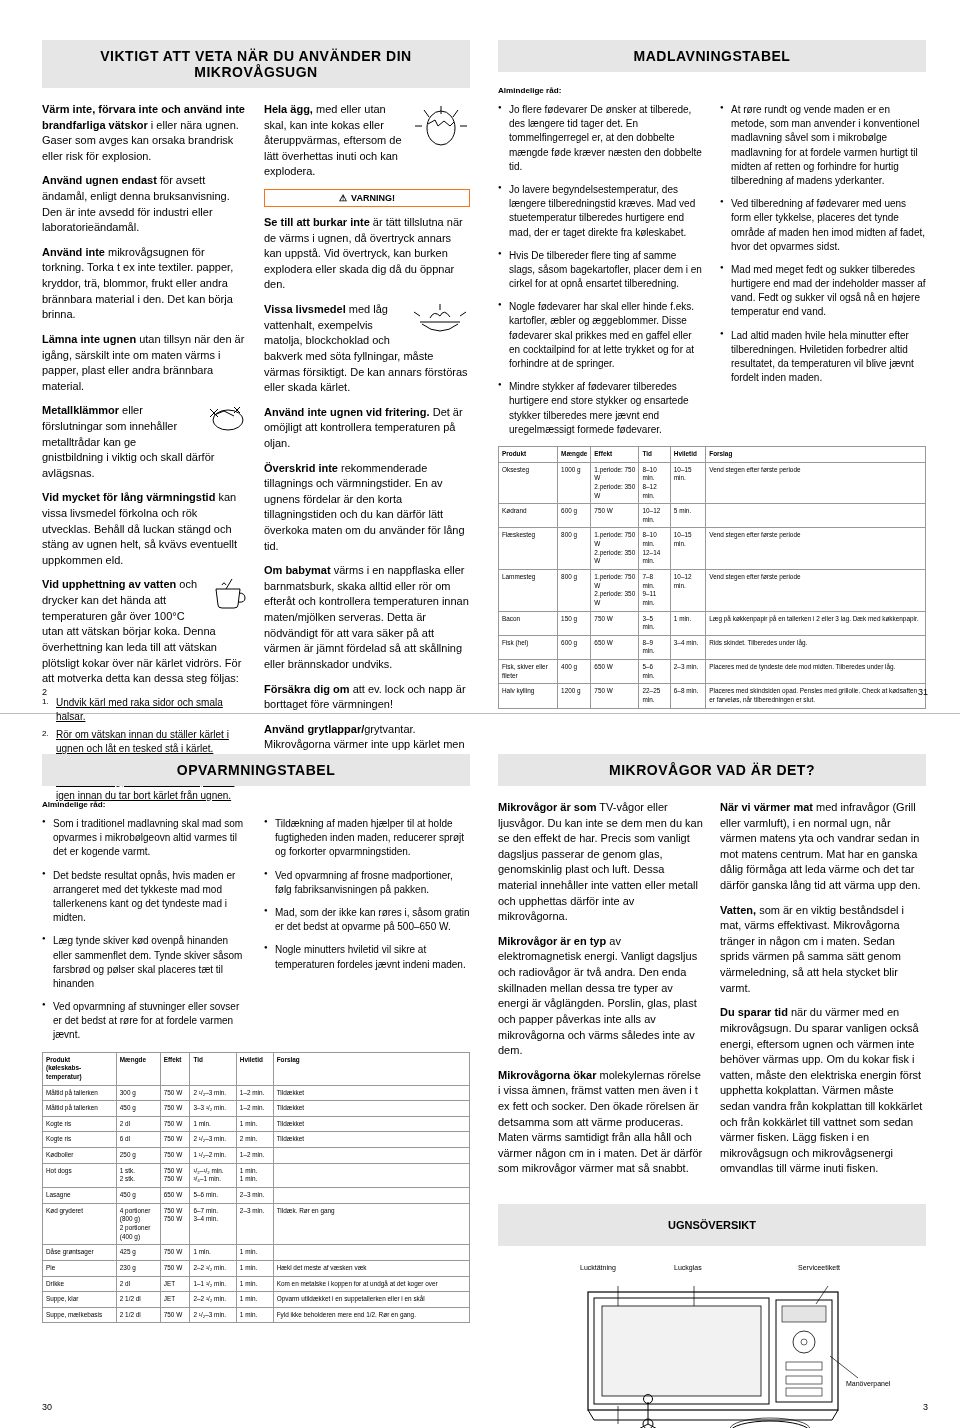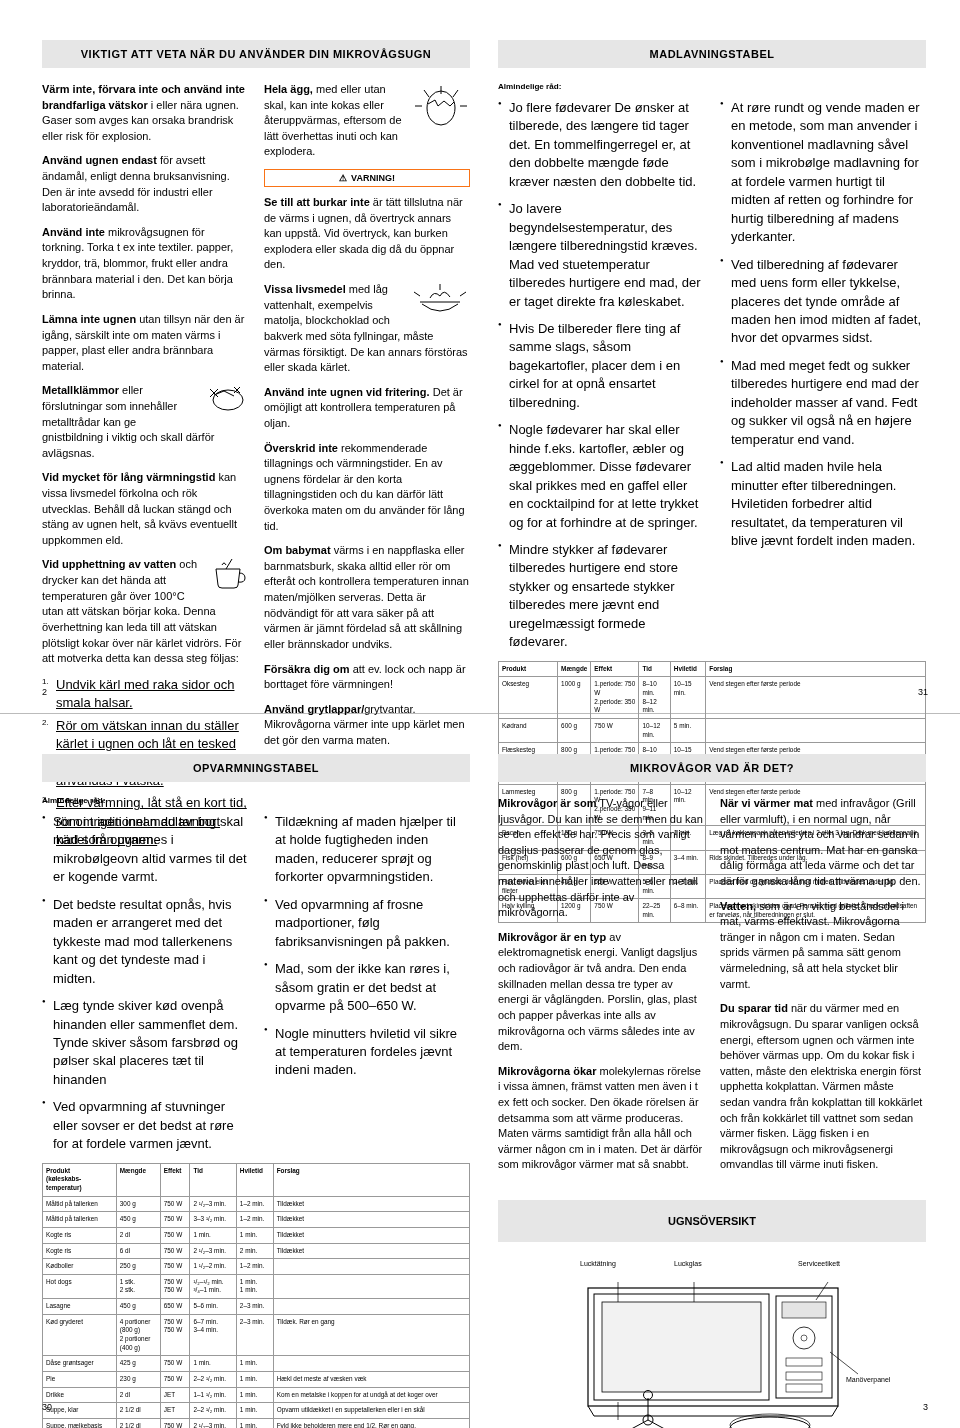--- a/index.html
+++ b/index.html
@@ -20,41 +20,41 @@
   .page-bottom { height: 714px; }
   .cols {
     display: flex;
     padding: 40px 42px 0 42px;
     gap: 28px;
   }
   .half { width: 428px; }
   .banner {
     background: #e6e6e6;
     text-align: center;
-    font-size: 11px;
+    font-size: 14px;
     font-weight: bold;
     letter-spacing: .5px;
     padding: 8px 0;
     margin-bottom: 14px;
   }
   .twocol {
     display: flex;
     gap: 16px;
   }
   .col { width: 206px; }
   p {
     margin: 0 0 9px 0;
     font-size: 11px;
     line-height: 1.42;
     text-align: left;
   }
   p b, .b { font-weight: bold; }
   ul { margin: 0; padding: 0; list-style: none; }
   li {
-    font-size: 13px;
+    font-size: 10px;
     line-height: 1.42;
     margin: 0 0 9px 0;
     padding-left: 11px;
     position: relative;
   }
   li:before {
     content: "\25CF";
     position: absolute;
     left: 0;
     top: 0;

